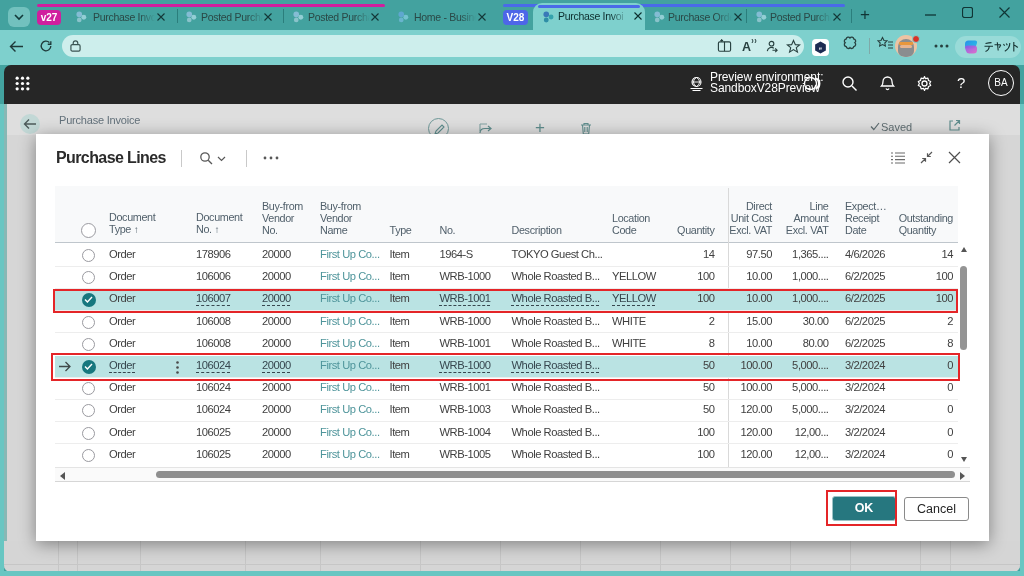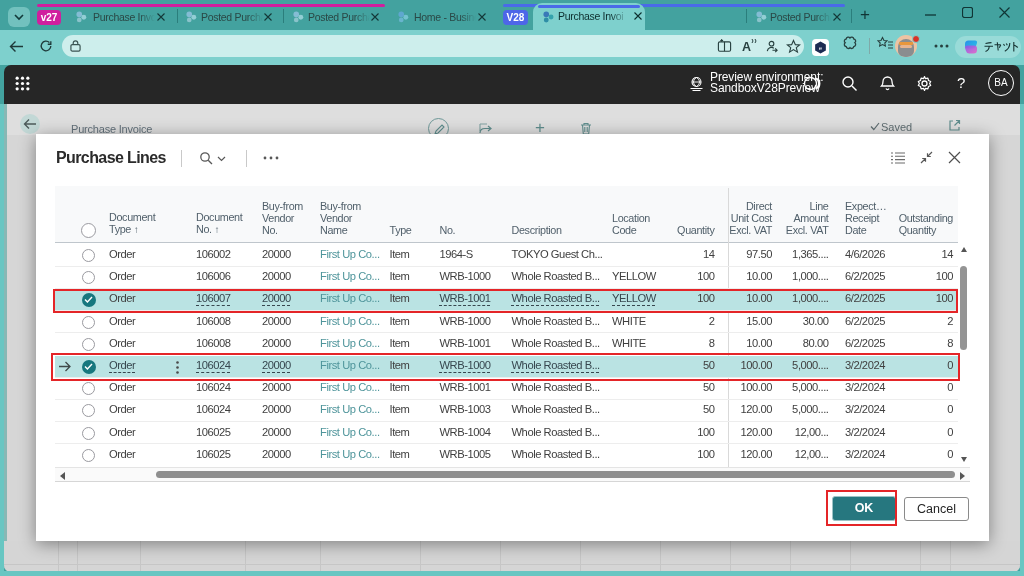--- a/index.html
+++ b/index.html
@@ -165,20 +165,31 @@
       <svg class="fav" style="left:8px;top:7px;" viewBox="0 0 16 16">
           <circle cx="6" cy="5" r="3.2" fill="#3a79b8"></circle>
           <circle cx="11.5" cy="8" r="2.8" fill="#35a3ad"></circle>
           <circle cx="6" cy="11.5" r="2.8" fill="#2f8ea6"></circle>
         </svg>
       <span style="position:absolute;left:25px;top:7px;font-size:10.5px;letter-spacing:-0.3px;color:#0d2e2e;width:70px;overflow:hidden;white-space:nowrap;" class="fade">Purchase Invoi</span>
       <svg style="position:absolute;left:101px;top:9px;width:8px;height:8px;" viewBox="0 0 8 8">
           <path d="M0.5 0.5 L7.5 7.5 M7.5 0.5 L0.5 7.5" stroke="#0d2e2e" stroke-width="1.1"></path>
         </svg>
       <div class="blueline"></div>
+    </div>
+    <div class="tab" style="left:648px;width:97px;">
+      <svg class="fav" style="left:4px;top:6px;" viewBox="0 0 16 16">
+          <circle cx="6" cy="5" r="3.2" fill="#84bcd4"></circle>
+          <circle cx="11.2" cy="8.2" r="2.8" fill="#92ced4"></circle>
+          <circle cx="6" cy="11.3" r="2.7" fill="#8ac3cb"></circle>
+        </svg>
+      <span class="txt fade" style="left:20px;width:64px;">Purchase Orde</span>
+      <svg class="cls" style="left:86px;" viewBox="0 0 8 8">
+          <path d="M0.5 0.5 L7.5 7.5 M7.5 0.5 L0.5 7.5" stroke="#143838" stroke-width="1.1"></path>
+        </svg>
     </div>
     <div class="tabsep" style="left:746px;"></div>
     <div class="tab" style="left:750px;width:98px;">
       <svg class="fav" style="left:4px;top:6px;" viewBox="0 0 16 16">
           <circle cx="6" cy="5" r="3.2" fill="#84bcd4"></circle>
           <circle cx="11.2" cy="8.2" r="2.8" fill="#92ced4"></circle>
           <circle cx="6" cy="11.3" r="2.7" fill="#8ac3cb"></circle>
         </svg>
       <span class="txt fade" style="left:20px;width:61px;">Posted Purcha</span>
       <svg class="cls" style="left:83px;" viewBox="0 0 8 8">
@@ -322,21 +333,21 @@
   </div>
 
   <div id="page">
     <div id="pagehead"></div>
     <div style="position:absolute;left:0;top:0;width:3px;height:468px;background:#87b8b5;"></div>
     <div id="backcirc">
         <svg style="position:absolute;left:3px;top:4px;" width="14" height="12" viewBox="0 0 14 12">
           <path d="M13 6 H1.5 M6 1.5 L1.5 6 L6 10.5" stroke="#4c5a5a" stroke-width="1.4" fill="none"></path>
         </svg>
       </div>
-    <div class="dimtxt" style="position:absolute;left:55px;top:19px;margin-left:12px;">Purchase Invoice</div>
+    <div class="dimtxt" style="position:absolute;left:55px;top:10px;">Purchase Invoice</div>
     <div style="position:absolute;left:424px;top:14px;width:21px;height:21px;border:1px solid #6e9898;border-radius:50%;"></div>
     <svg class="dimicon" style="position:absolute;left:430px;top:20px;" width="11" height="11" viewBox="0 0 11 11">
         <path d="M1 10 L2 7 L8 1 L10 3 L4 9 Z" fill="none" stroke="#5f8d8d" stroke-width="1.1"></path>
       </svg>
     <svg style="position:absolute;left:475px;top:19px;" width="14" height="12" viewBox="0 0 14 12">
         <path d="M9 3 L12 5.5 L9 8 M12 5.5 H6 C3 5.5 1 7 1 10" fill="none" stroke="#5f8d8d" stroke-width="1.2"></path>
         <path d="M1 1 H8 M1 1 V8" stroke="#5f8d8d" stroke-width="1.2" fill="none" opacity="0.7"></path>
       </svg>
     <div style="position:absolute;left:531px;top:14px;font-size:17px;color:#5f8d8d;">+</div>
     <svg style="position:absolute;left:576px;top:18px;" width="12" height="13" viewBox="0 0 12 13">
@@ -411,21 +422,21 @@
         <div class="hcell c-lam">Line<br>Amount<br>Excl. VAT</div>
         <div class="hcell c-date">Expect…<br>Receipt<br>Date</div>
         <div class="hcell c-outq">Outstanding<br>Quantity</div>
       </div>
       <div class="hborder"></div>
       <div class="vline"></div>
 
       <div class="row" style="top:56.5px;">
         <div class="cb"></div>
         <span class="cell c-type">Order</span>
-          <span class="cell c-docno">106002</span>
+          <span class="cell c-docno">178906</span>
           <span class="cell c-vendno">20000</span>
         <span class="cell c-vname link">First Up Co...</span>
           <span class="cell c-ittype">Item</span>
           <span class="cell c-no">1964-S</span>
         <span class="cell c-desc">TOKYO Guest Ch...</span>
           <span class="cell c-qty">14</span>
         <span class="cell c-duc">97.50</span>
           <span class="cell c-lam">1,365....</span>
           <span class="cell c-date">4/6/2026</span>
           <span class="cell c-outq">14</span>

